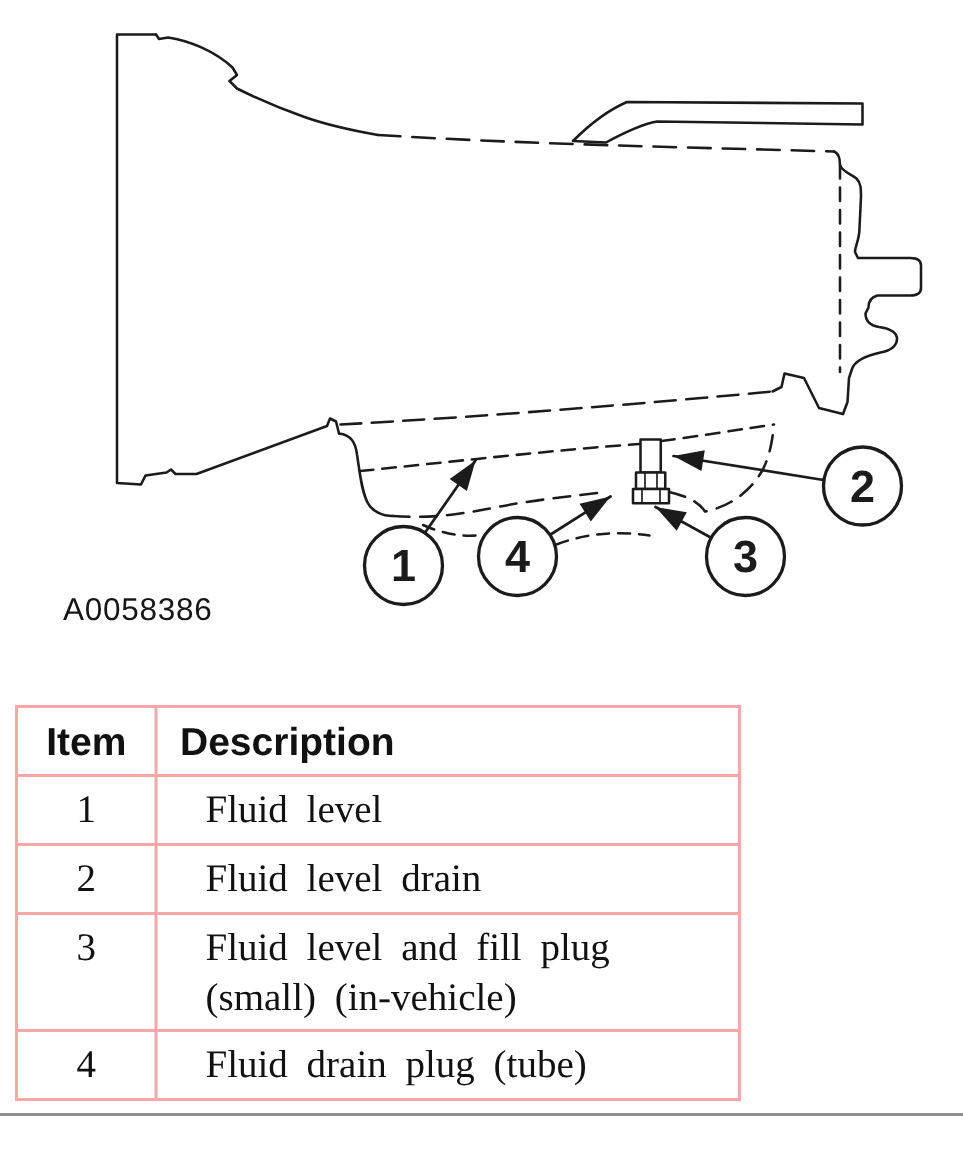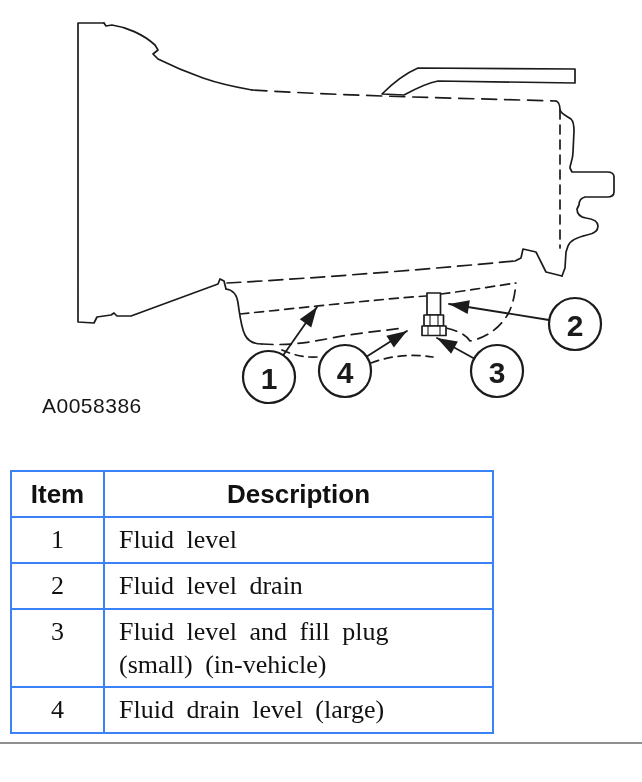--- a/index.html
+++ b/index.html
@@ -8,35 +8,35 @@
     font-family:"Liberation Sans", sans-serif; overflow:hidden;
   }
   .diagram { position:absolute; left:0; top:0; }
 
   
   table.legend {
     position:absolute; left:10px; top:470px; width:484px;
     border-collapse:collapse; table-layout:fixed;
     color:#111;
   }
-  table.legend th, table.legend td { border:2px solid #3b82f6; }
+  table.legend th, table.legend td { border:2px solid #fca5a5; }
   table.legend col.c-item { width:93px; }
   table.legend thead th {
     font-family:"Liberation Sans", sans-serif; font-weight:bold; font-size:26px;
     height:40px; line-height:34px; padding:2px 0;
   }
   table.legend thead th.h-item { text-align:center; }
-  table.legend thead th.h-desc { text-align:center; }
+  table.legend thead th.h-desc { text-align:left; padding-left:15px; }
   table.legend tbody td {
     font-family:"Liberation Serif", serif; font-size:26px; line-height:33px;
     vertical-align:top; padding-top:5px; padding-bottom:5px;
   }
   table.legend tbody td.td-item { text-align:center; }
   table.legend tbody td.td-desc {
-    text-align:left; padding-left:14px; padding-right:6px;
+    text-align:left; padding-left:32px; padding-right:6px;
     word-spacing:6px; white-space:pre-line;
   }
   table.legend tbody tr.r-single td { height:34px; }
   table.legend tbody tr.r-double td { height:66px; }
 
   .bottom-rule {
     position:absolute; left:0; top:742px; width:642px; height:2px;
     background:#8f8f8f;
   }
 </style>
@@ -143,19 +143,19 @@
         <td class="td-item">2</td>
         <td class="td-desc">Fluid level drain</td>
       </tr>
       <tr class="r-double">
         <td class="td-item">3</td>
         <td class="td-desc">Fluid level and fill plug
 (small) (in-vehicle)</td>
       </tr>
       <tr class="r-single">
         <td class="td-item">4</td>
-        <td class="td-desc">Fluid drain level (large)</td>
+        <td class="td-desc">Fluid drain plug (tube)</td>
       </tr>
     </tbody>
   </table>
 
   <div class="bottom-rule"></div>
 </div>
 
 </body></html>

